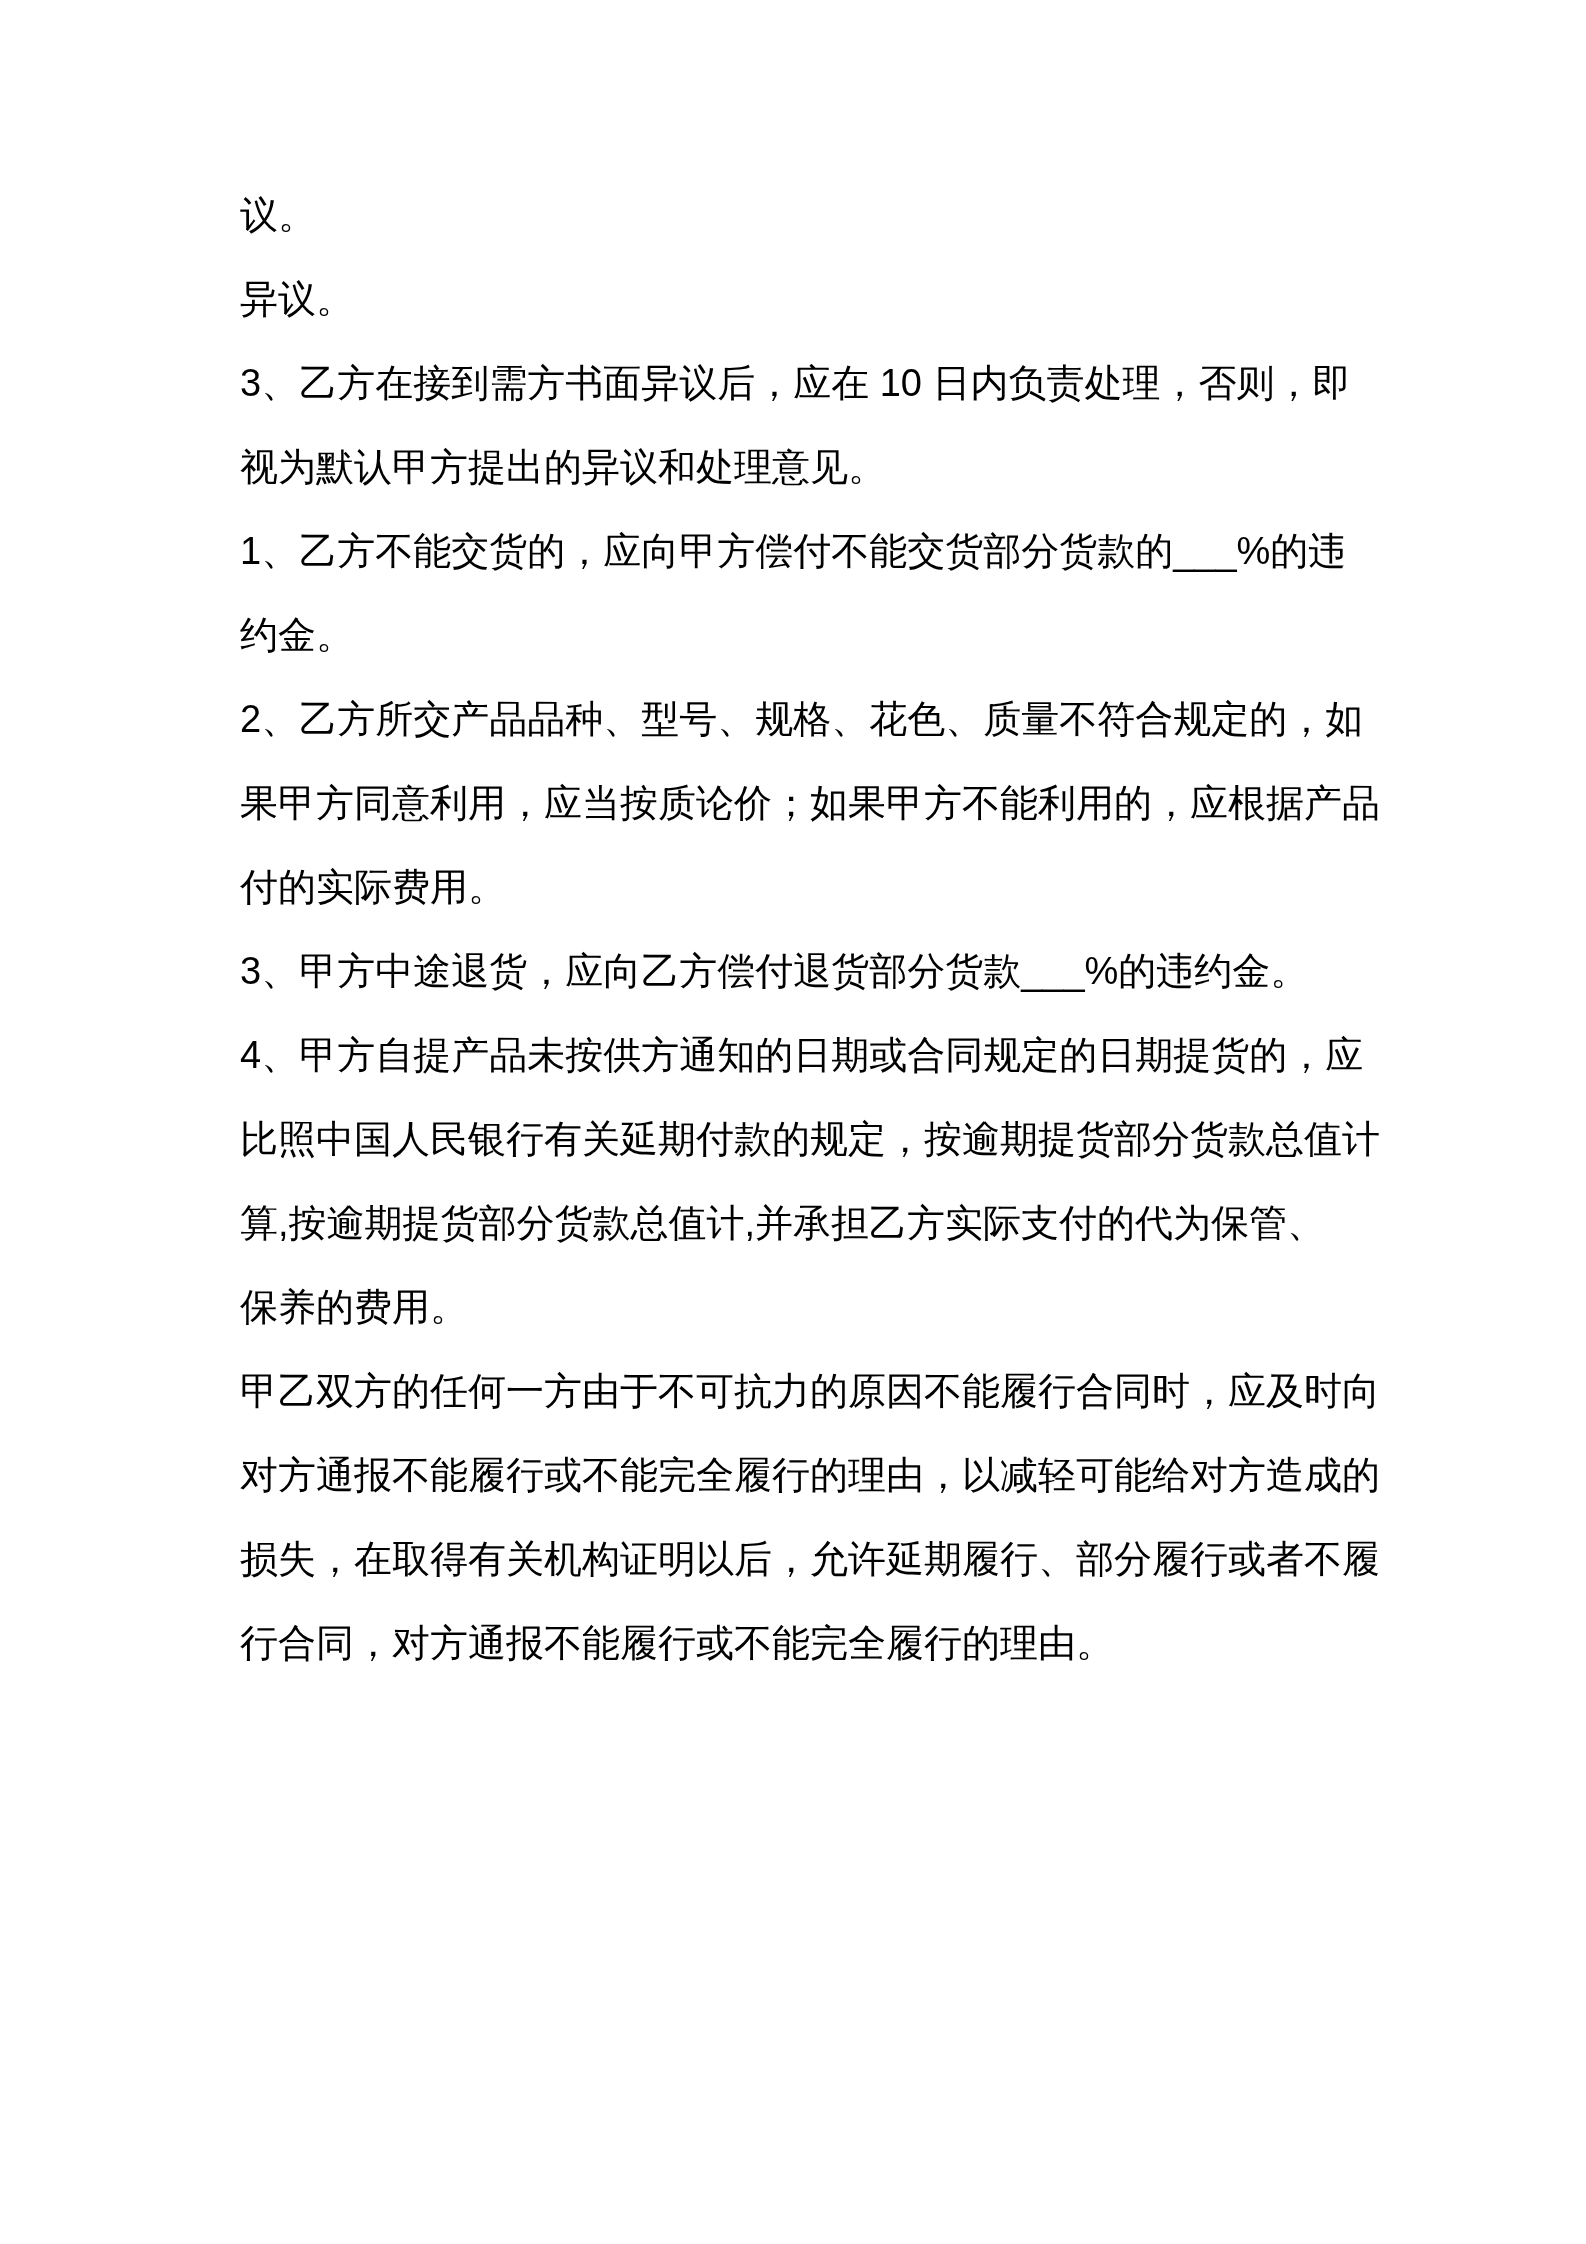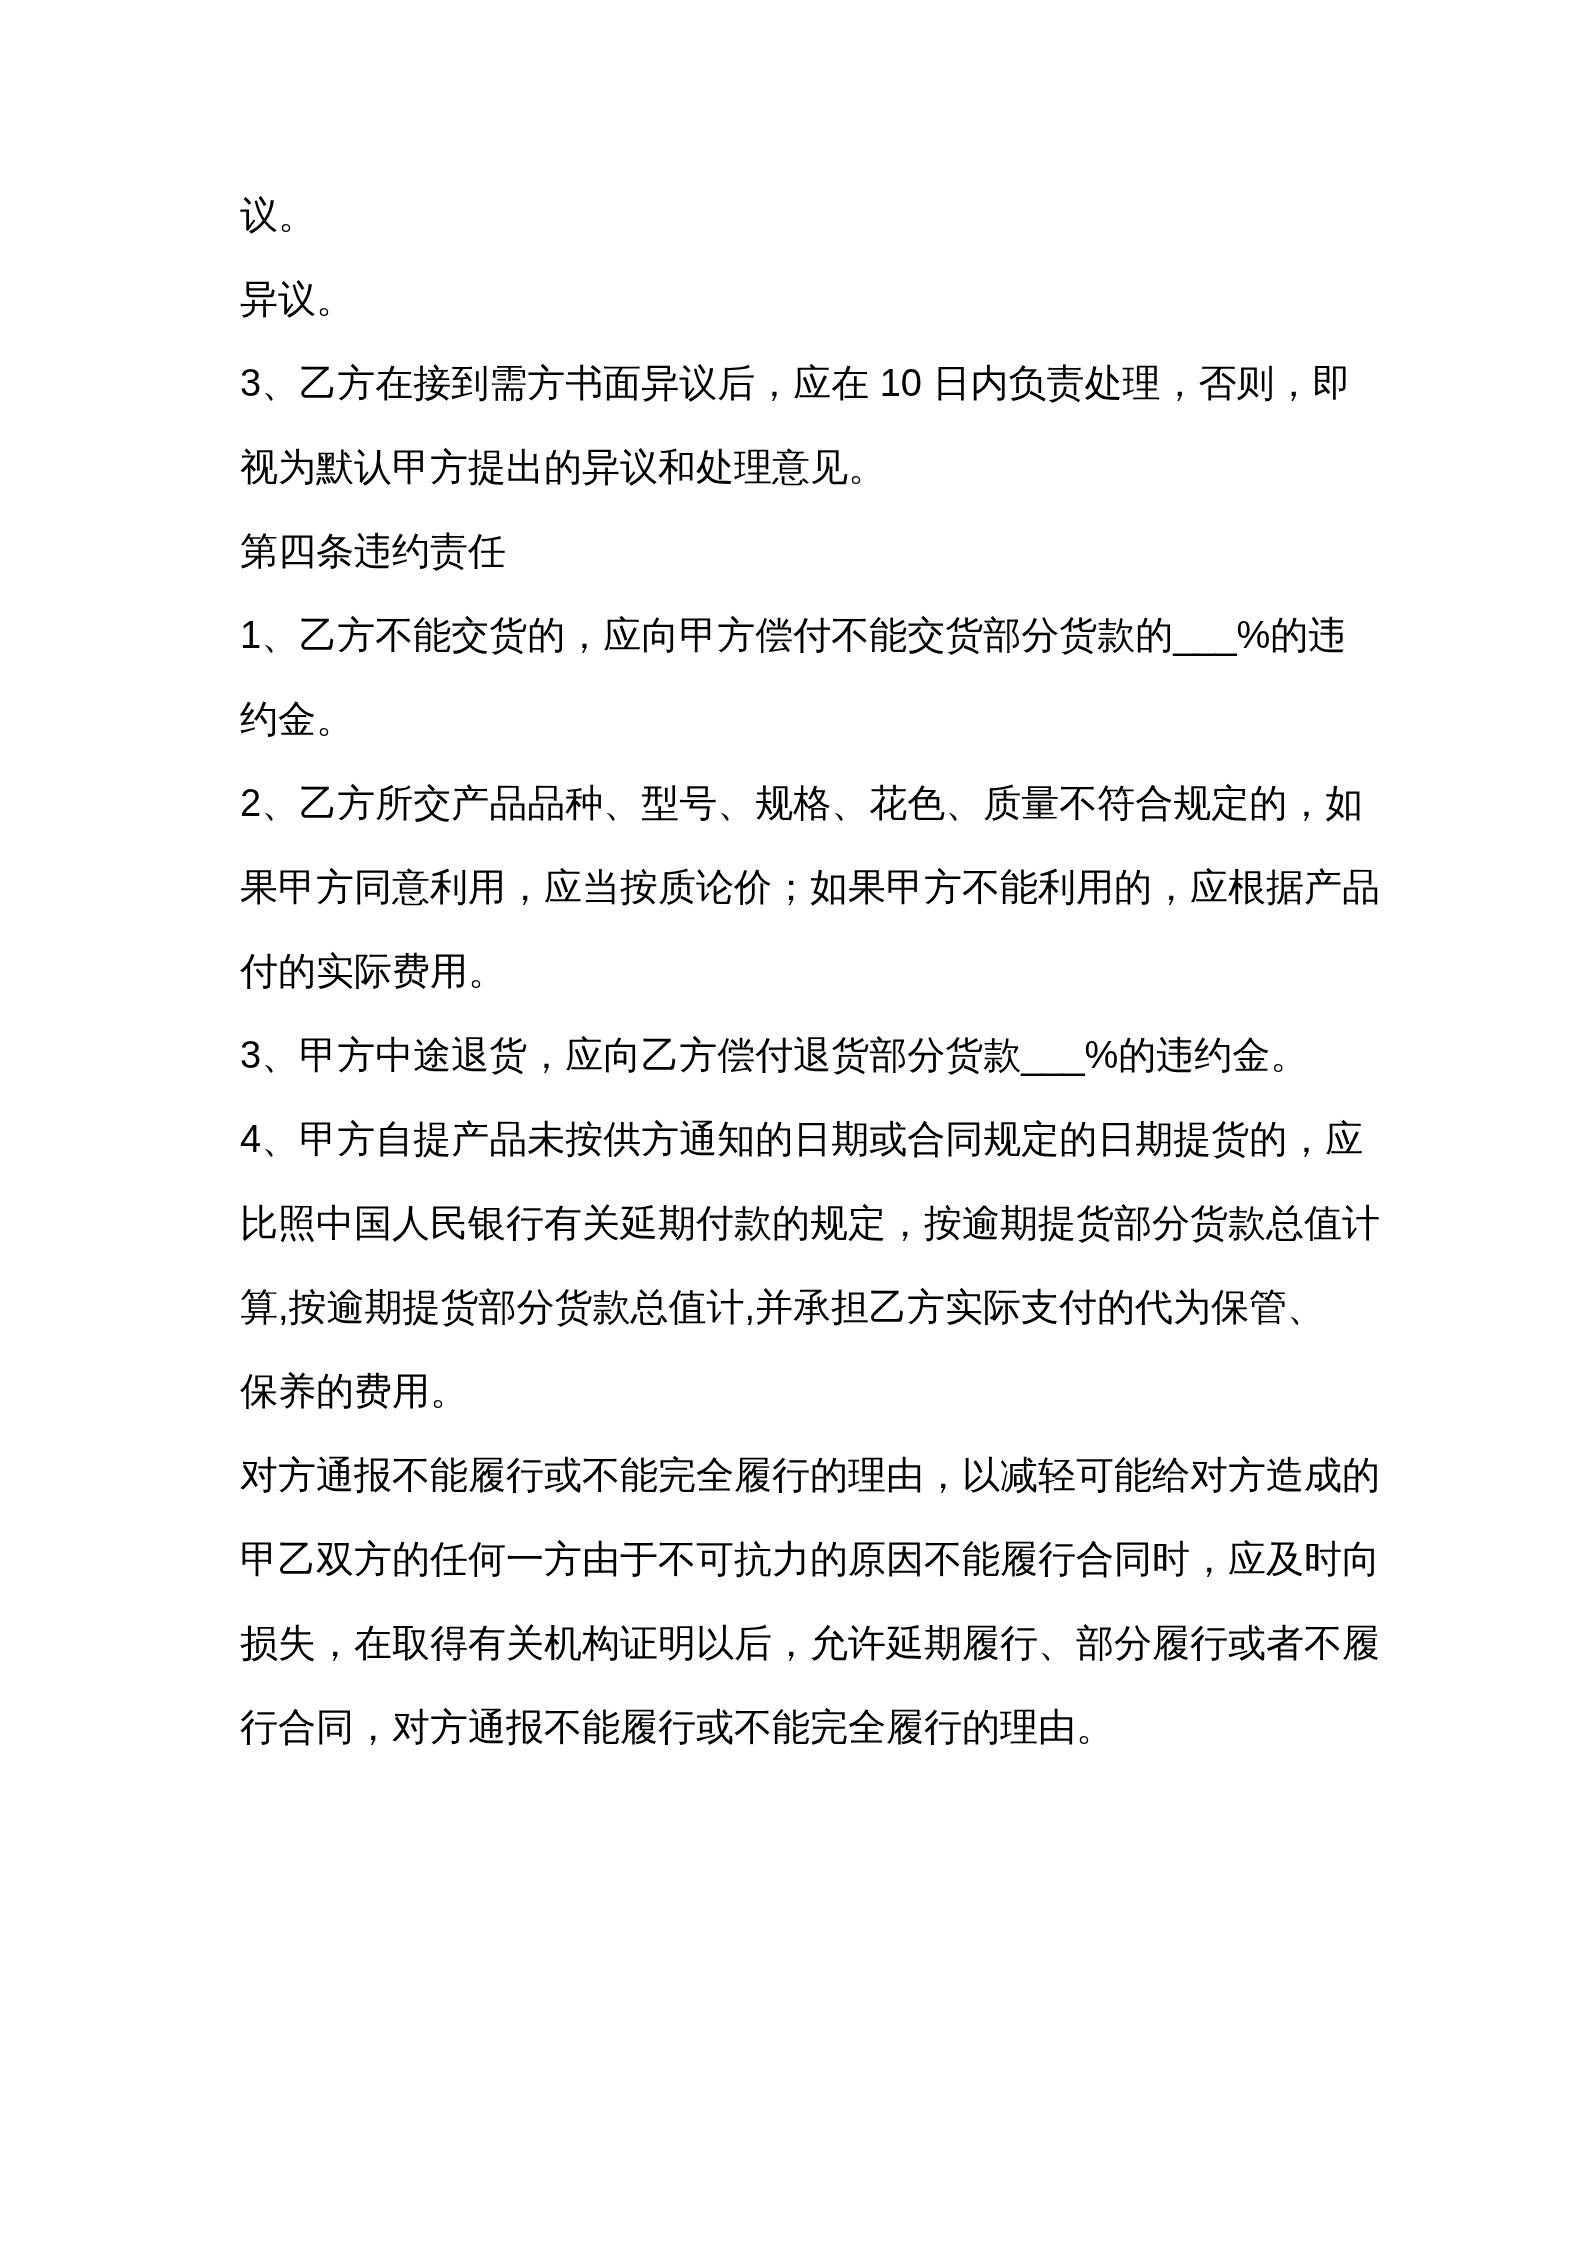--- a/index.html
+++ b/index.html
@@ -34,29 +34,28 @@
 </style>
 </head>
 <body>
 
 <div class="page">
   <div class="content">
     <div class="line">议。</div>
     <div class="line">异议。</div>
     <div class="line">3、乙方在接到需方书面异议后，应在 10 日内负责处理，否则，即</div>
     <div class="line">视为默认甲方提出的异议和处理意见。</div>
-    <div class="line">第四条违约责任</div>
     <div class="line">1、乙方不能交货的，应向甲方偿付不能交货部分货款的___%的违</div>
     <div class="line">约金。</div>
     <div class="line">2、乙方所交产品品种、型号、规格、花色、质量不符合规定的，如</div>
     <div class="line">果甲方同意利用，应当按质论价；如果甲方不能利用的，应根据产品</div>
     <div class="line">付的实际费用。</div>
     <div class="line">3、甲方中途退货，应向乙方偿付退货部分货款___%的违约金。</div>
     <div class="line">4、甲方自提产品未按供方通知的日期或合同规定的日期提货的，应</div>
     <div class="line">比照中国人民银行有关延期付款的规定，按逾期提货部分货款总值计</div>
     <div class="line">算,按逾期提货部分货款总值计,并承担乙方实际支付的代为保管、</div>
     <div class="line">保养的费用。</div>
+    <div class="line">甲乙双方的任何一方由于不可抗力的原因不能履行合同时，应及时向</div>
     <div class="line">对方通报不能履行或不能完全履行的理由，以减轻可能给对方造成的</div>
-    <div class="line">甲乙双方的任何一方由于不可抗力的原因不能履行合同时，应及时向</div>
     <div class="line">损失，在取得有关机构证明以后，允许延期履行、部分履行或者不履</div>
     <div class="line">行合同，对方通报不能履行或不能完全履行的理由。</div>
   </div>
 </div>
 
 </body></html>

